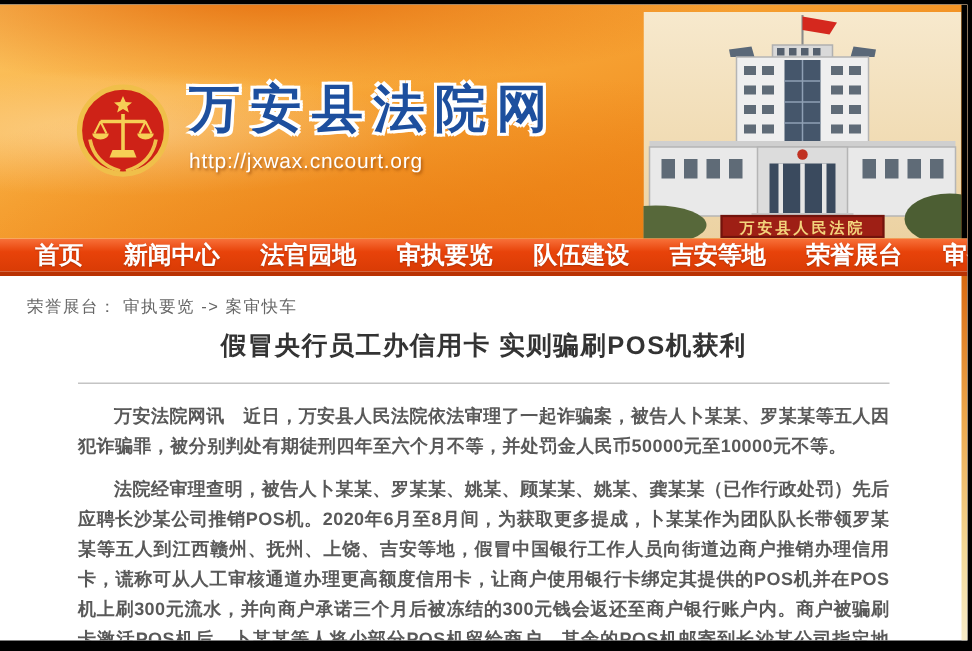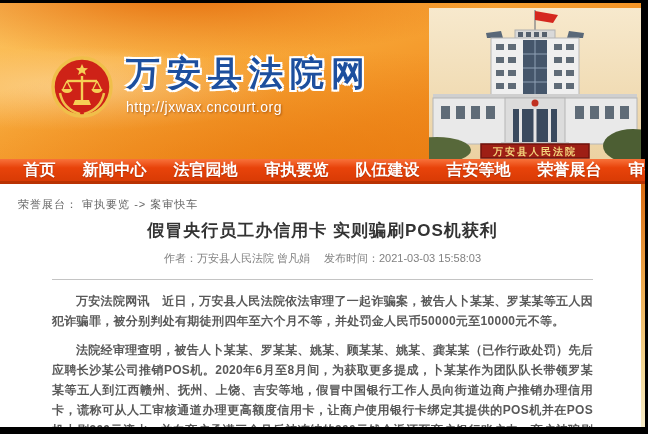--- a/index.html
+++ b/index.html
@@ -164,23 +164,20 @@
 
       <div class="breadcrumb">
         <span>荣誉展台：</span>
         <a href="#">审执要览</a>
         <span>-&gt;</span>
         <a href="#">案审快车</a>
       </div>
 
       <div class="article-title">假冒央行员工办信用卡 实则骗刷POS机获利</div>
 
-      <div class="byline">
-        <span>作者：万安县人民法院 曾凡娟</span><span class="sep"></span><span>发布时间：2021-03-03 15:58:03</span>
-      </div>
 
       <hr class="divider">
 
       <div class="body-text">
         <p>万安法院网讯　近日，万安县人民法院依法审理了一起诈骗案，被告人卜某某、罗某某等五人因犯诈骗罪，被分别判处有期徒刑四年至六个月不等，并处罚金人民币50000元至10000元不等。</p>
         <p>法院经审理查明，被告人卜某某、罗某某、姚某、顾某某、姚某、龚某某（已作行政处罚）先后应聘长沙某公司推销POS机。2020年6月至8月间，为获取更多提成，卜某某作为团队队长带领罗某某等五人到江西赣州、抚州、上饶、吉安等地，假冒中国银行工作人员向街道边商户推销办理信用卡，谎称可从人工审核通道办理更高额度信用卡，让商户使用银行卡绑定其提供的POS机并在POS机上刷300元流水，并向商户承诺三个月后被冻结的300元钱会返还至商户银行账户内。商户被骗刷卡激活POS机后，卜某某等人将少部分POS机留给商户，其余的POS机邮寄到长沙某公司指定地址。卜某某等人以同样的作案手法骗取740余人钱财，诈骗金额达22万余元。</p>
       </div>
     </div>
 
   </div>

